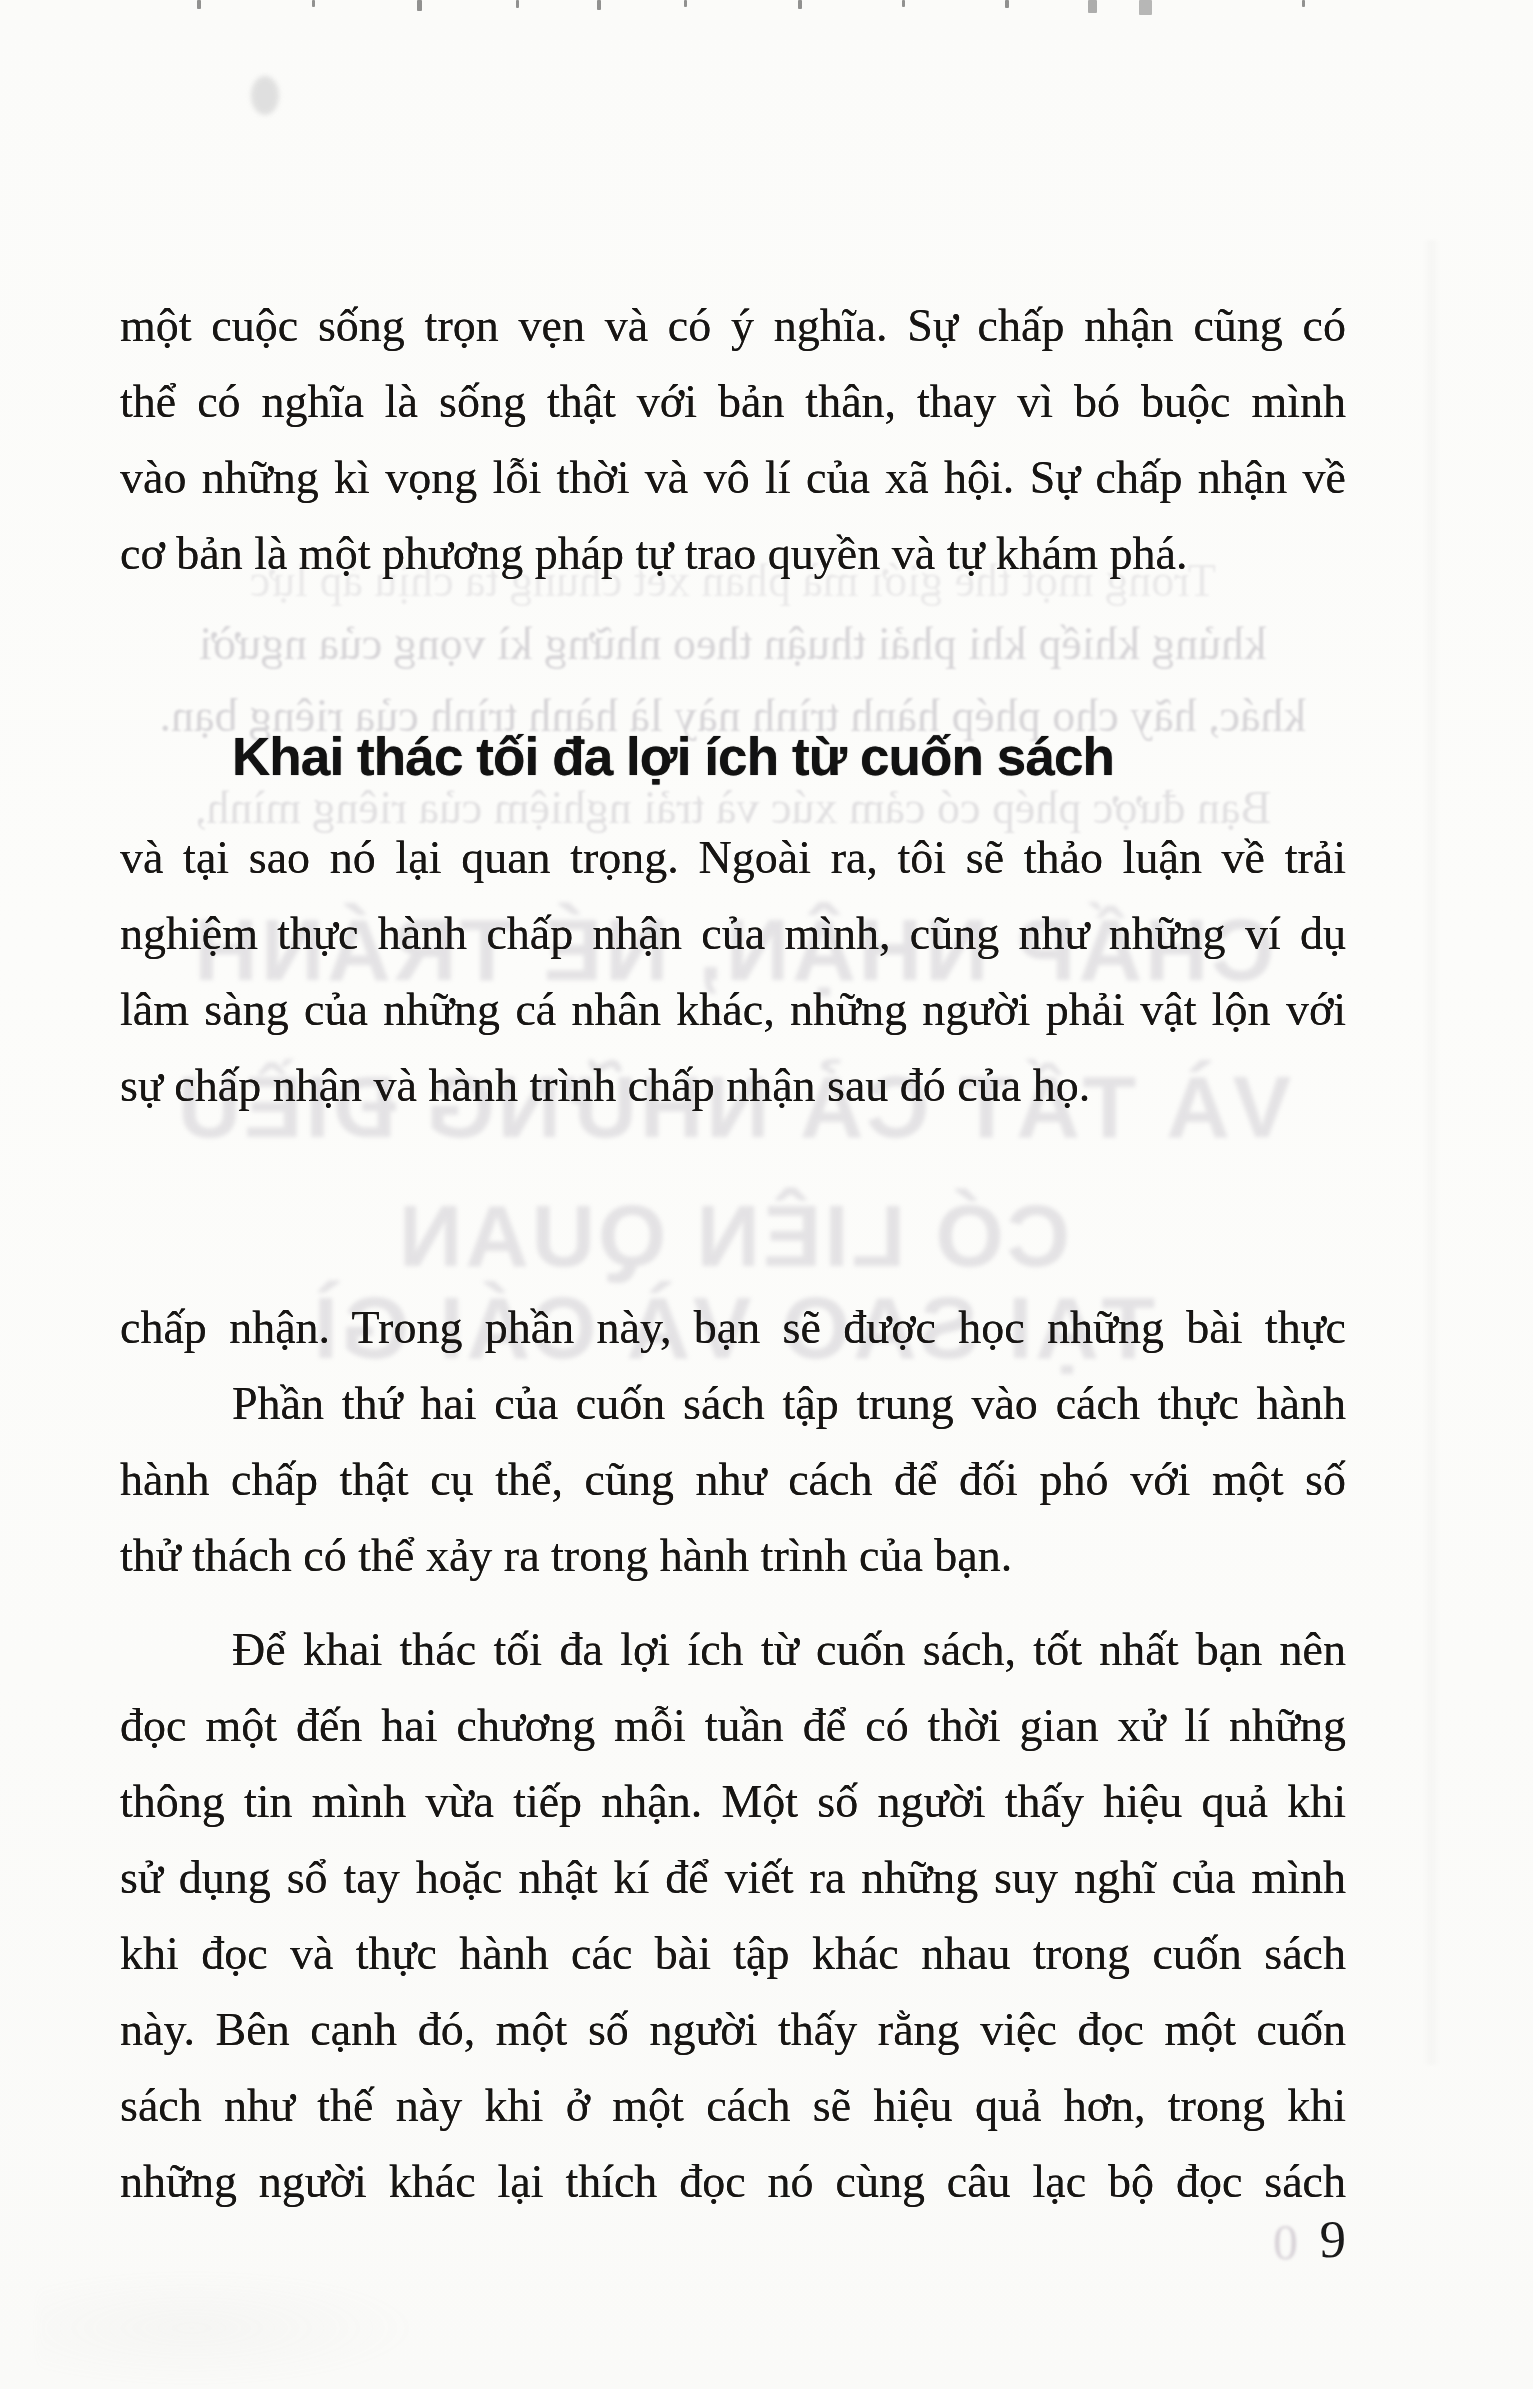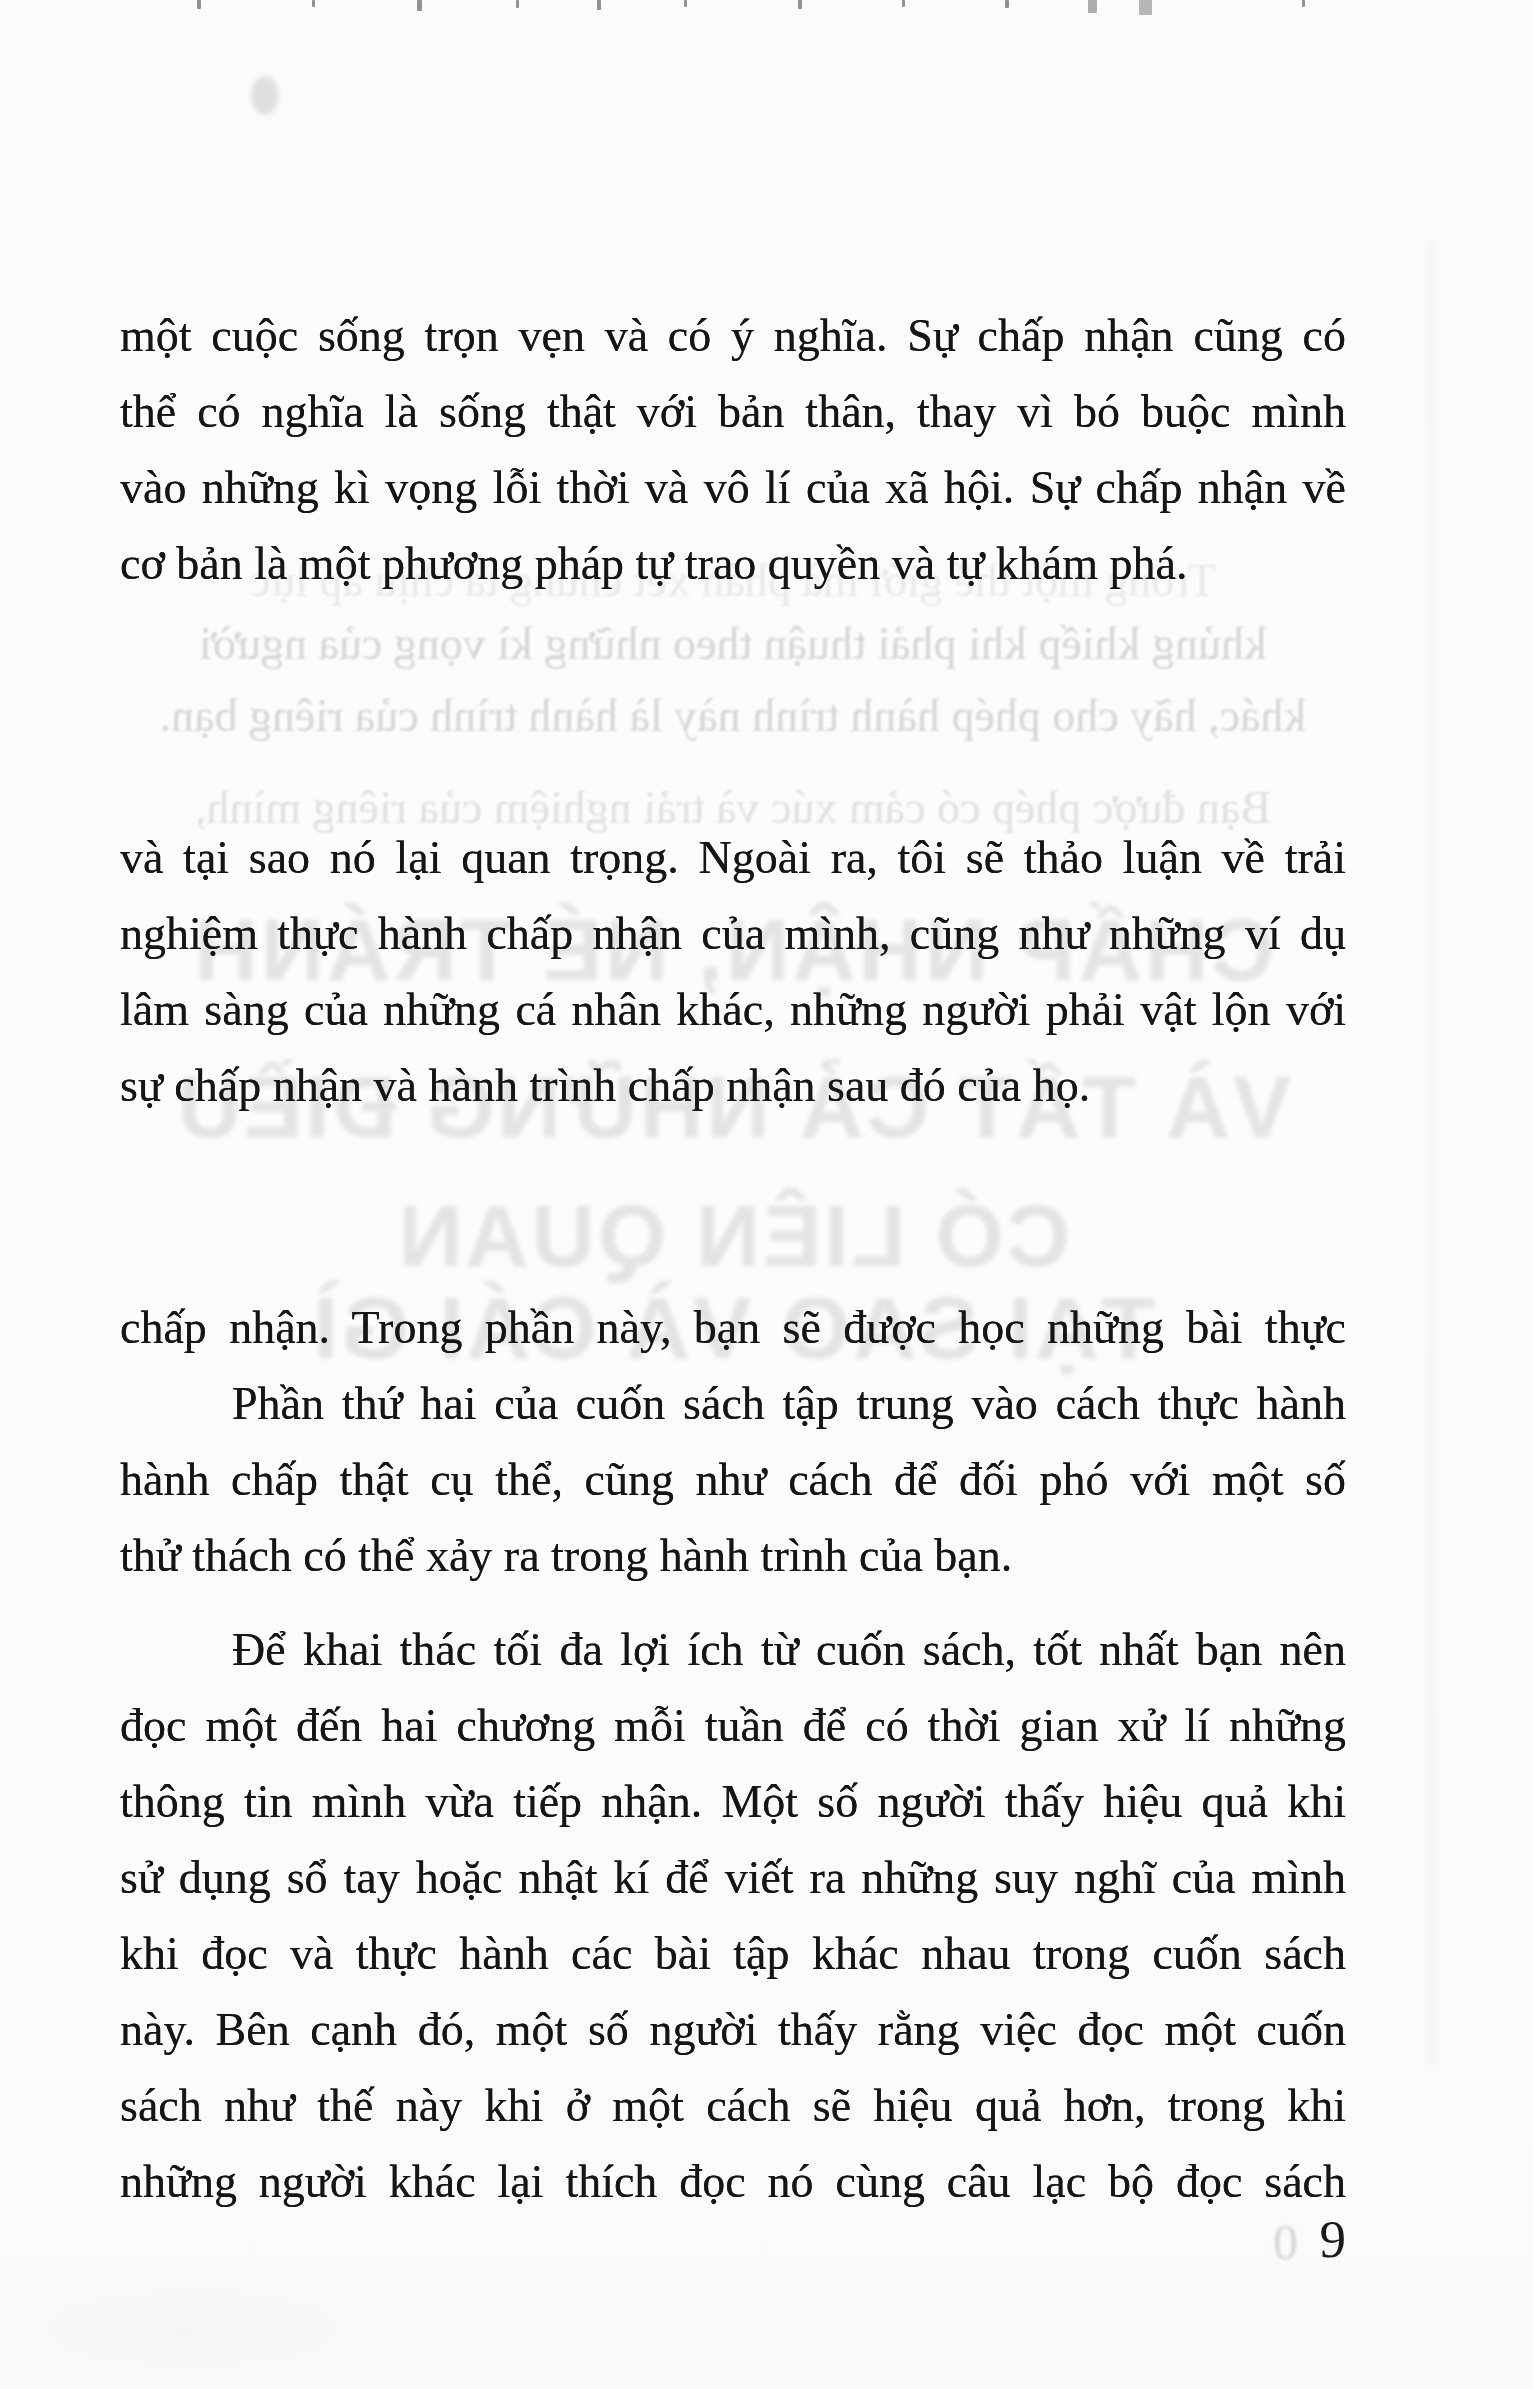--- a/index.html
+++ b/index.html
@@ -107,27 +107,28 @@
   <div class="bleed small" style="top:553px;opacity:.20;">Trong một thế giới mà phán xét chúng ta chịu áp lực</div>
   <div class="bleed small" style="top:616px;">khủng khiếp khi phải thuận theo những kì vọng của người</div>
   <div class="bleed small" style="top:688px;">khác, hãy cho phép hành trình này là hành trình của riêng bạn.</div>
   <div class="bleed small" style="top:780px;opacity:.30;">Bạn được phép có cảm xúc và trải nghiệm của riêng mình,</div>
 
   <div class="bleed big" style="top:899px;">CHẤP NHẬN, NÉ TRÁNH</div>
   <div class="bleed big" style="top:1056px;">VÀ TẤT CẢ NHỮNG ĐIỀU</div>
   <div class="bleed big" style="top:1185px;">CÓ LIÊN QUAN</div>
   <div class="bleed big" style="top:1277px;">TẠI SAO VÀ CÁI GÌ</div>
 
-  <div class="text-col" style="top:298px;">
+  <div class="text-col" style="top:288px;">
     <div class="line">một cuộc sống trọn vẹn và có ý nghĩa. Sự chấp nhận cũng có</div>
     <div class="line">thể có nghĩa là sống thật với bản thân, thay vì bó buộc mình</div>
     <div class="line">vào những kì vọng lỗi thời và vô lí của xã hội. Sự chấp nhận về</div>
     <div class="line endpara">cơ bản là một phương pháp tự trao quyền và tự khám phá.</div>
   </div>
 
+  <h2 class="heading">Khai thác tối đa lợi ích từ cuốn sách</h2>
 
   <div class="text-col" style="top:820px;">
     <div class="line">và tại sao nó lại quan trọng. Ngoài ra, tôi sẽ thảo luận về trải</div>
     <div class="line">nghiệm thực hành chấp nhận của mình, cũng như những ví dụ</div>
     <div class="line">lâm sàng của những cá nhân khác, những người phải vật lộn với</div>
     <div class="line endpara">sự chấp nhận và hành trình chấp nhận sau đó của họ.</div>
   </div>
 
   <div class="text-col" style="top:1290px;">
     <div class="line">chấp nhận. Trong phần này, bạn sẽ được học những bài thực</div>

